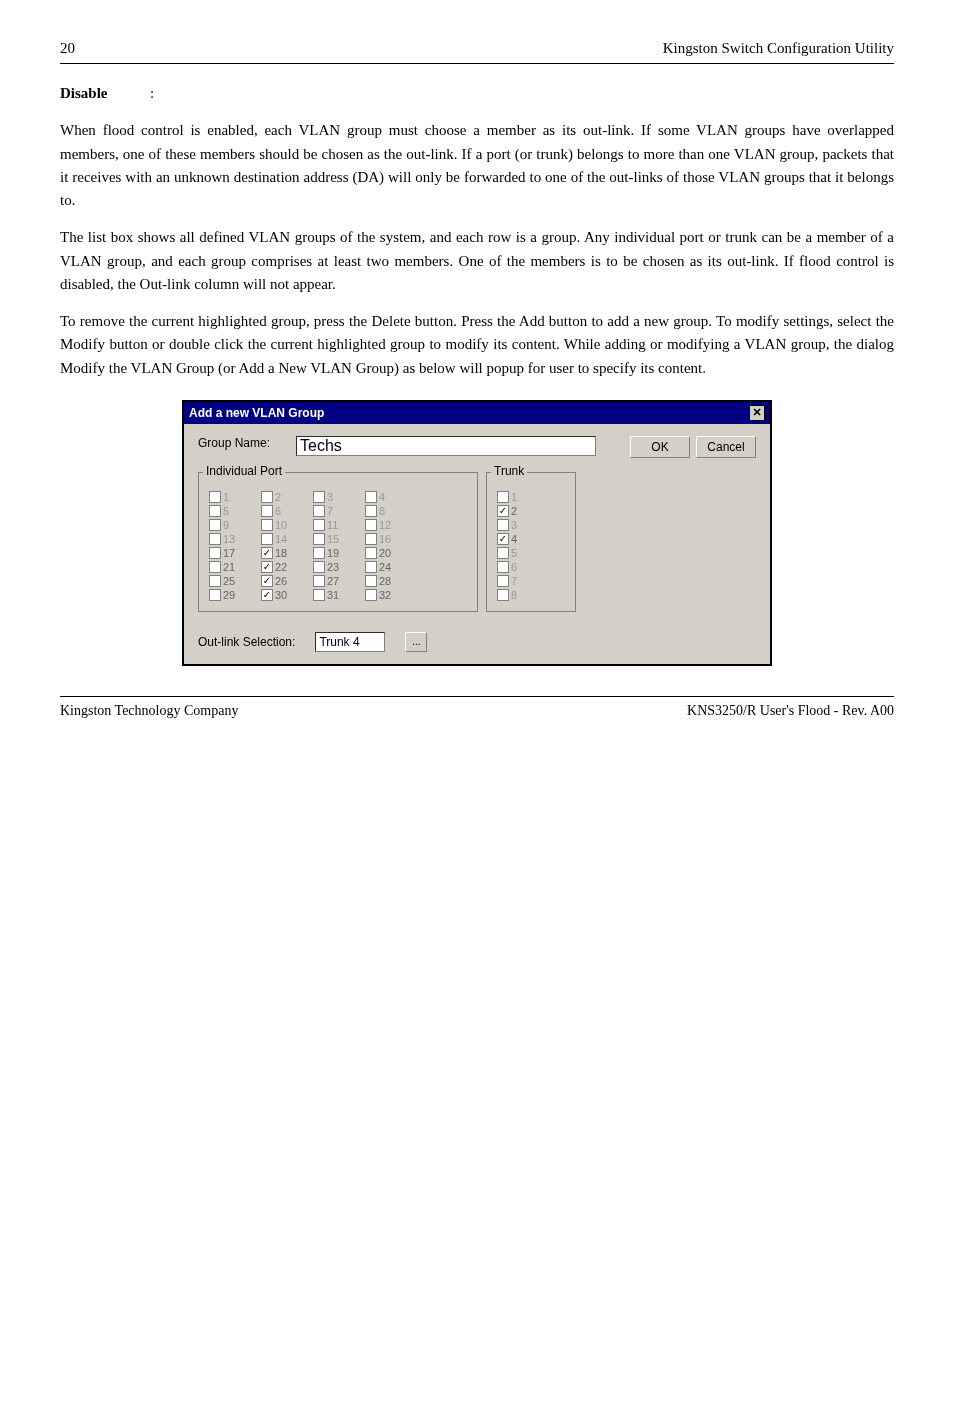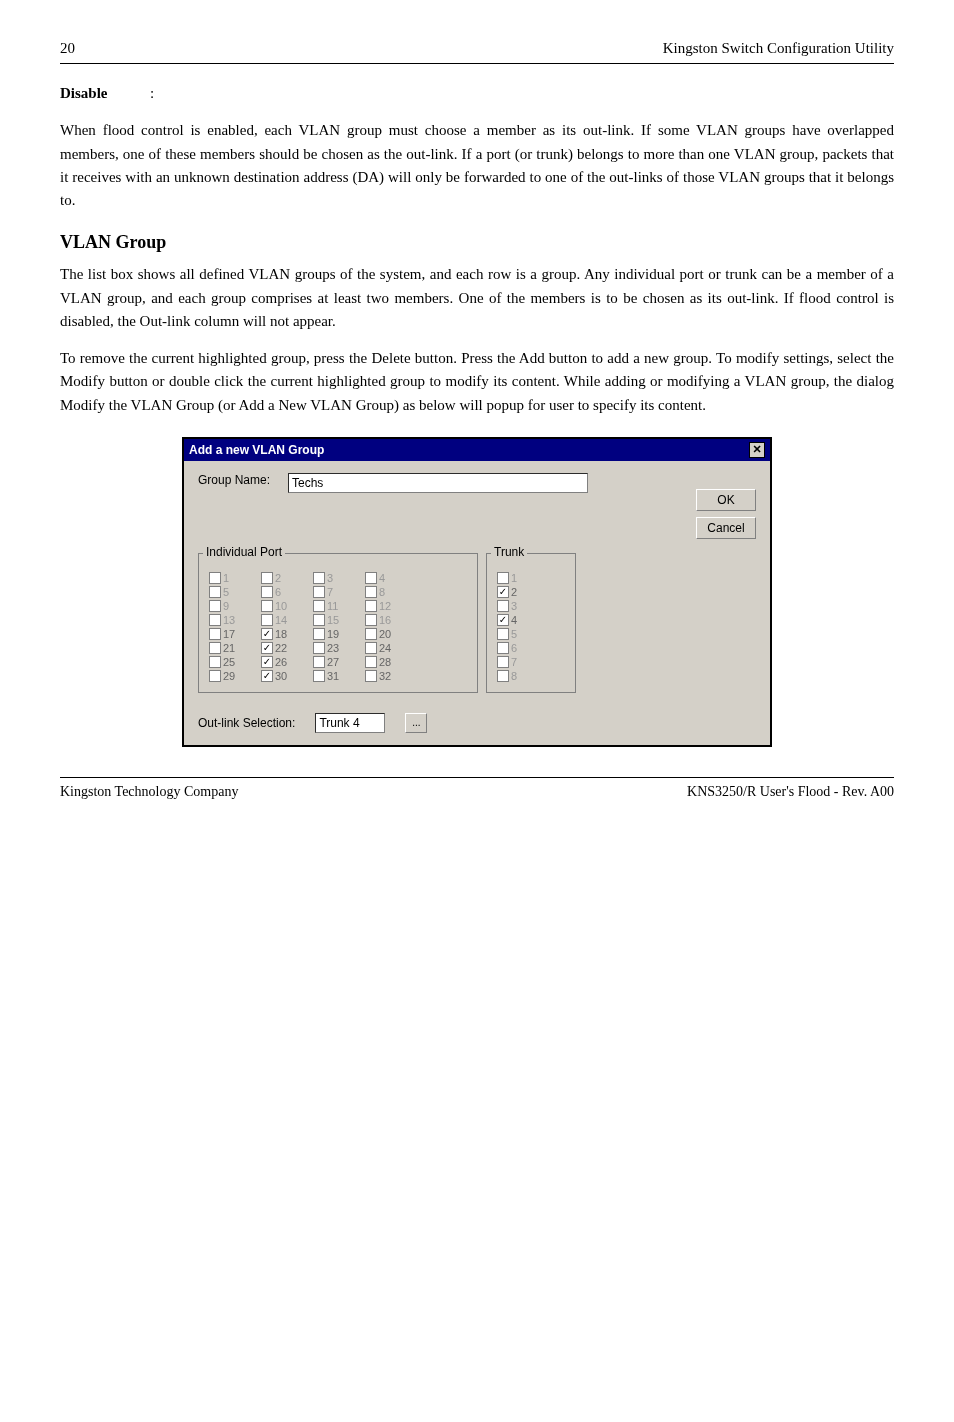--- a/index.html
+++ b/index.html
@@ -102,55 +102,54 @@
       font-weight: bold;
       cursor: pointer;
       color: #000;
     }
     .dialog-body {
       padding: 12px 14px;
     }
     .dialog-row {
       display: flex;
       align-items: flex-start;
-      gap: 10px;
+      gap: 18px;
       margin-bottom: 10px;
     }
     .dialog-label {
       font-size: 12px;
       min-width: 80px;
     }
     .dialog-input {
       border: 1px inset #808080;
       background: #fff;
       height: 20px;
       width: 300px;
-      font-size: 12px;
+      font-size: 16px;
       padding: 1px 3px;
     }
     .dialog-ok-btn, .dialog-cancel-btn {
       background: #d4d0c8;
       border-top: 1.5px solid #fff;
       border-left: 1.5px solid #fff;
       border-right: 1.5px solid #808080;
       border-bottom: 1.5px solid #808080;
       min-width: 60px;
       height: 22px;
       font-size: 12px;
       cursor: pointer;
       display: flex;
       align-items: center;
       justify-content: center;
     }
     .dialog-buttons-col {
       display: flex;
-      flex-direction: column;
+      flex-direction: row;
       gap: 6px;
       margin-left: auto;
-      margin-top: 16px;
     }
     .dialog-group-box {
       border: 1px solid #808080;
       padding: 14px 10px 10px 10px;
       position: relative;
       margin-top: 4px;
       background: #d4d0c8;
     }
     .dialog-group-legend {
       position: absolute;
@@ -257,21 +256,20 @@
   </div>
 
   <div class="disable-block">
     <span class="disable-label">Disable</span>
     <span class="disable-colon">:</span>
   </div>
 
 
   <p class="section-body">When flood control is enabled, each VLAN group must choose a member as its out-link. If some VLAN groups have overlapped members, one of these members should be chosen as the out-link. If a port (or trunk) belongs to more than one VLAN group, packets that it receives with an unknown destination address (DA) will only be forwarded to one of the out-links of those VLAN groups that it belongs to.</p>
 
-  <div class="section-heading">VLAN Group</div>
 
   <p class="section-body">The list box shows all defined VLAN groups of the system, and each row is a group. Any individual port or trunk can be a member of a VLAN group, and each group comprises at least two members. One of the members is to be chosen as its out-link. If flood control is disabled, the Out-link column will not appear.</p>
 
   <p class="section-body">To remove the current highlighted group, press the Delete button. Press the Add button to add a new group. To modify settings, select the Modify button or double click the current highlighted group to modify its content. While adding or modifying a VLAN group, the dialog Modify the VLAN Group (or Add a New VLAN Group) as below will popup for user to specify its content.</p>
 
   <div class="dialog-container">
     <div class="dialog-window">
       <div class="dialog-titlebar">
         <span class="dialog-title-text">Add a new VLAN Group</span>
         <div class="dialog-close-btn">✕</div>

